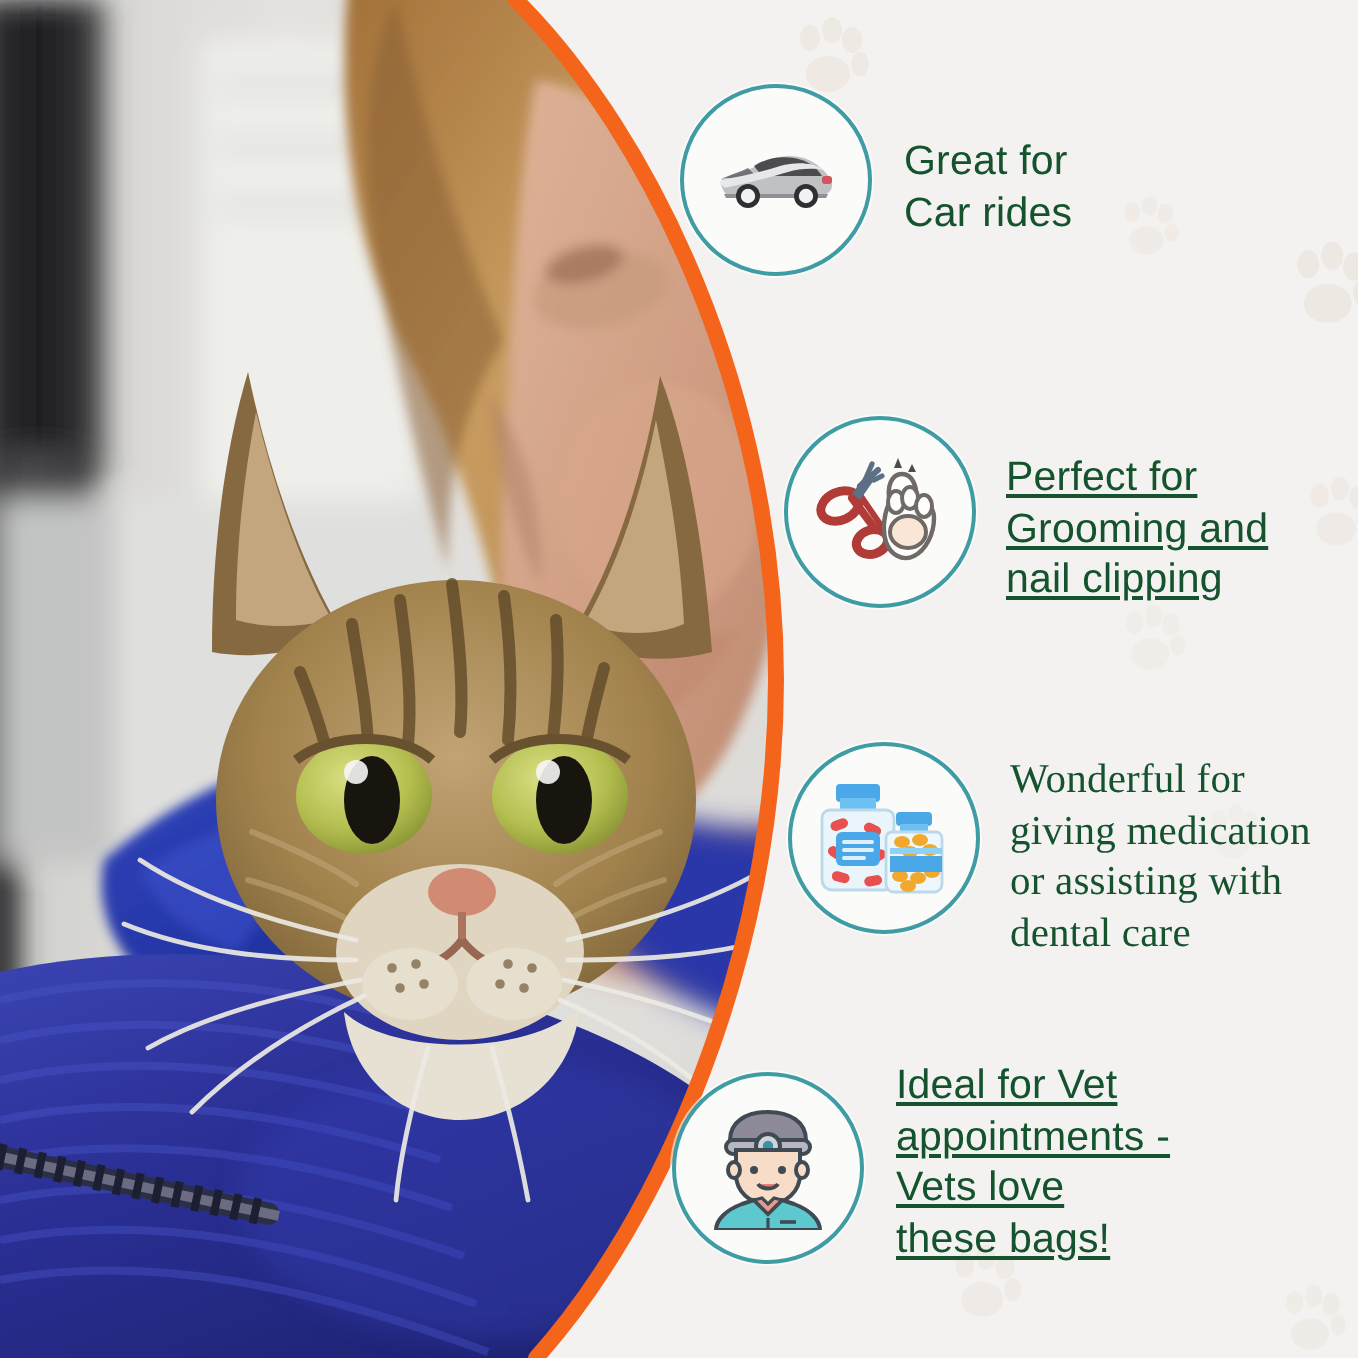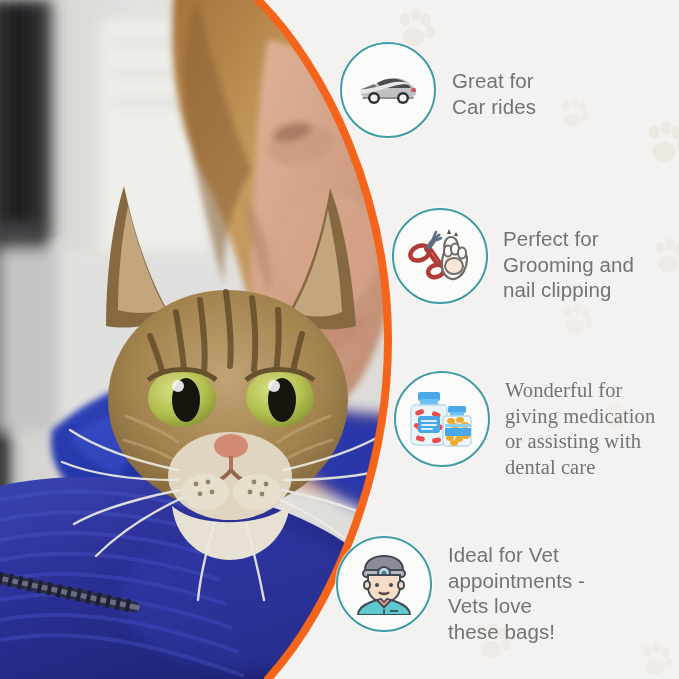--- a/index.html
+++ b/index.html
@@ -54,21 +54,21 @@
     background: #fbfbfa;
     border: 2px solid #3f9ba4;
     box-sizing: border-box;
     display: flex;
     align-items: center;
     justify-content: center;
     box-shadow: 0 0 0 1px rgba(255,255,255,0.6);
   }
   .feature-text {
     position: absolute;
-    color: #737373;
+    color: #14532d;
     font-size: 20.5px;
     line-height: 25.5px;
     letter-spacing: 0.1px;
     white-space: pre-line;
     font-family: "Liberation Sans", sans-serif;
   }
 </style>
 </head>
 <body>
 
@@ -408,21 +408,21 @@
         <ellipse cx="41" cy="24" rx="4" ry="5.5"></ellipse>
         <ellipse cx="48" cy="22" rx="4" ry="5.5"></ellipse>
         <ellipse cx="55" cy="26" rx="4" ry="5.5"></ellipse>
       </g>
       <ellipse cx="47" cy="39" rx="9" ry="8" fill="#fae6d6" stroke="#6f6a66" stroke-width="2"></ellipse>
 
       <path d="M42 2 L44 7 L40 7 Z" fill="#4f4c49"></path>
       <path d="M49 5 L51 9 L47 9 Z" fill="#4f4c49"></path>
     </svg>
   </div>
-  <div class="feature-text" style="left:503px; top:226px;">Perfect for
+  <div class="feature-text" style="left:503px; top:226px;text-decoration:underline;">Perfect for
 Grooming and
 nail clipping</div>
 
   <div class="icon-circle" style="left:394px; top:371px; width:96px; height:96px;">
     <svg width="64" height="62" viewBox="0 0 64 62">
 
       <rect x="8" y="4" width="22" height="9" rx="2" fill="#4aa8e8"></rect>
       <rect x="10" y="11" width="18" height="6" fill="#6cc0f2"></rect>
       <path d="M5 17 h28 a4 4 0 0 1 4 4 v31 a5 5 0 0 1 -5 5 h-26 a5 5 0 0 1 -5 -5 v-31 a4 4 0 0 1 4 -4 z" fill="#e9f4fb" stroke="#bcd9ea" stroke-width="1.4"></path>
       <g fill="#e8504f">
@@ -476,18 +476,18 @@
       <circle cx="23" cy="32" r="2" fill="#3f4a52"></circle>
       <circle cx="37" cy="32" r="2" fill="#3f4a52"></circle>
       <path d="M25 39 C27 42 33 42 35 39" stroke="#3f4a52" stroke-width="2" fill="#e87d72"></path>
 
       <path d="M17 49 C9 52 4 57 4 62 L56 62 C56 57 51 52 43 49 L37 47 L30 54 L23 47 Z" fill="#5ec8cf" stroke="#3f4a52" stroke-width="2"></path>
       <path d="M23 47 L30 54 L37 47 L33 46 L30 49 L27 46 Z" fill="#e89a8c" stroke="#3f4a52" stroke-width="1.6"></path>
       <path d="M30 56 v6" stroke="#3f4a52" stroke-width="1.6"></path>
       <path d="M36 58 h8" stroke="#3f4a52" stroke-width="1.8"></path>
     </svg>
   </div>
-  <div class="feature-text" style="left:448px; top:542px;">Ideal for Vet
+  <div class="feature-text" style="left:448px; top:530px;text-decoration:underline;">Ideal for Vet
 appointments -
 Vets love
 these bags!</div>
 
 </div>
 
 </body></html>

